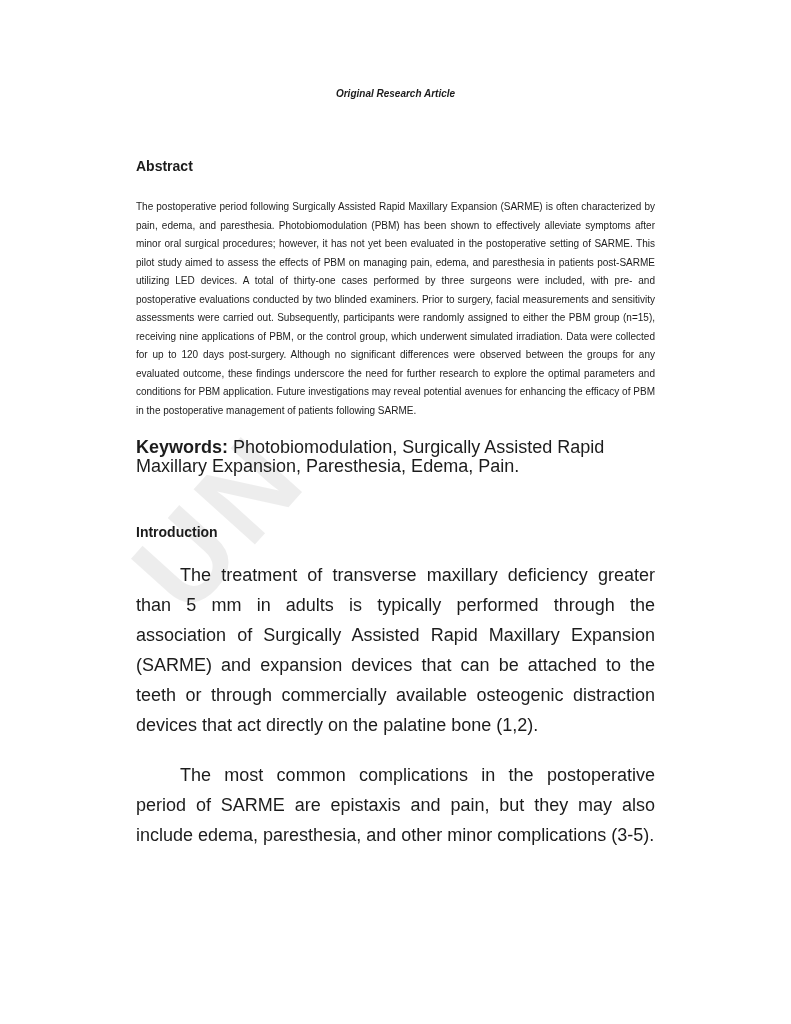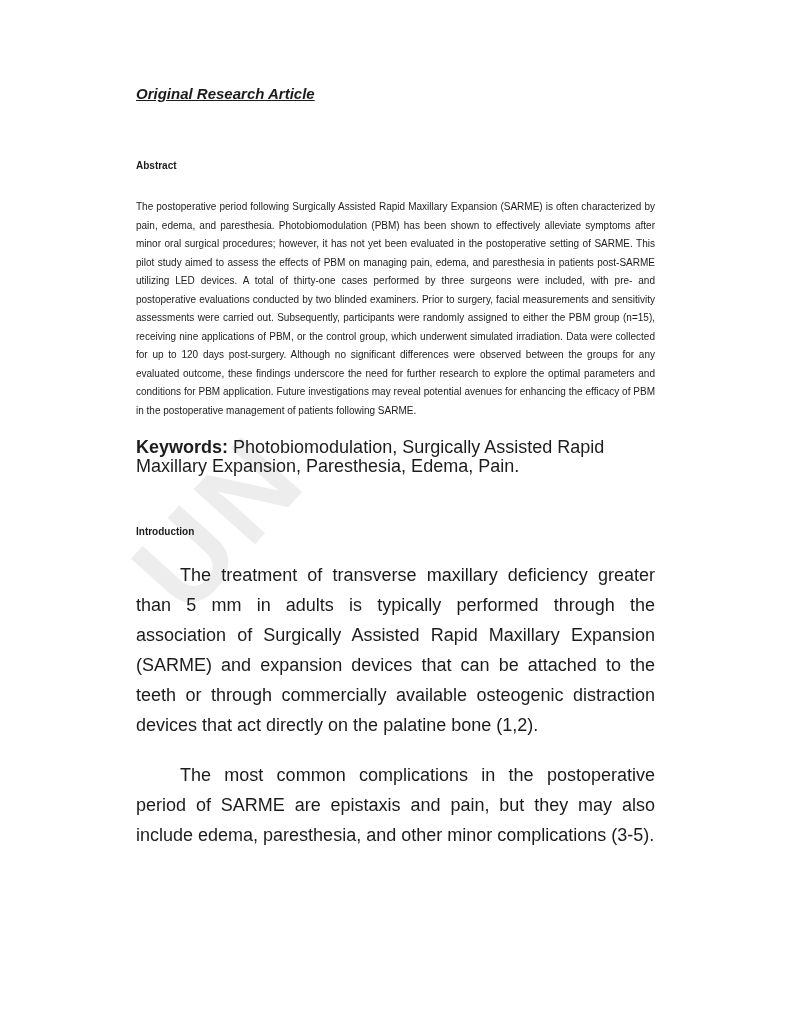--- a/index.html
+++ b/index.html
@@ -34,36 +34,36 @@
     letter-spacing: 6px;
     color: rgba(0, 0, 0, 0.07);
     transform: rotate(-48deg);
     transform-origin: left top;
     white-space: nowrap;
     pointer-events: none;
     user-select: none;
   }
   .article-type {
     margin: 0 0 10px 0;
-    font-size: 15px;
+    font-size: 10px;
     font-weight: bold;
     font-style: italic;
-    text-decoration: underline;
     line-height: 16px;
+    text-align: center;
   }
   .title {
     margin: 0;
     font-size: 12.5px;
     font-weight: bold;
     line-height: 30px;
     text-align: left;
   }
   .section-heading {
     margin: 0;
-    font-size: 10px;
+    font-size: 14px;
     font-weight: bold;
     line-height: 16px;
   }
   .abstract-heading {
     margin-top: 56px;
   }
   .abstract-body {
     margin: 24px 0 0 0;
     font-size: 10px;
     line-height: 18.5px;

